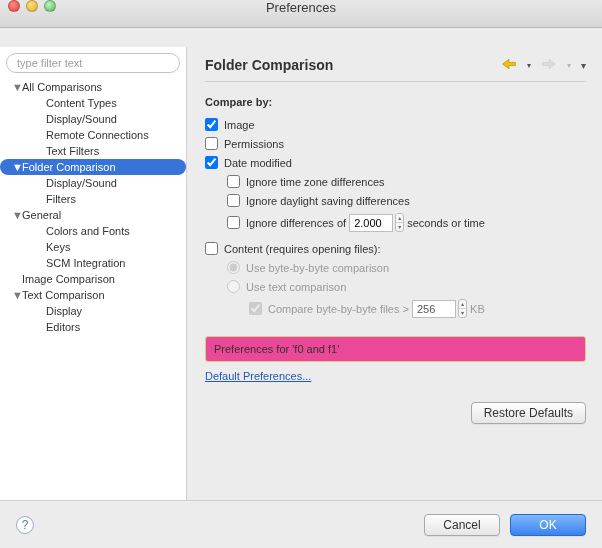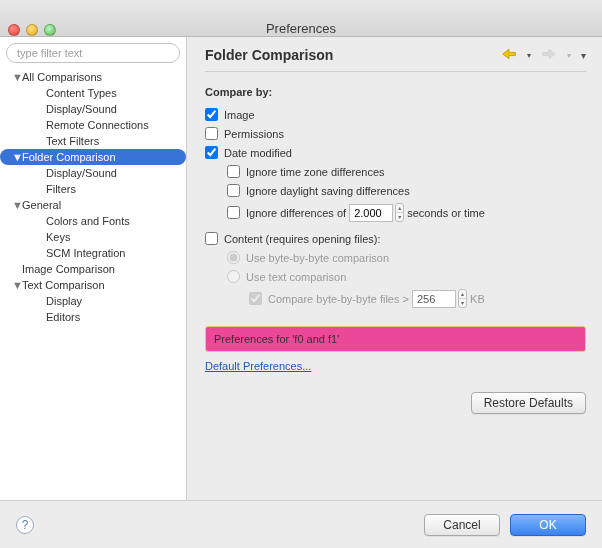--- a/index.html
+++ b/index.html
@@ -6,38 +6,38 @@
   body {
     width: 602px; height: 548px;
     background: #ececec;
     font-family: "Lucida Grande", "Helvetica Neue", Arial, sans-serif;
     font-size: 11px;
     color: #333;
     overflow: hidden;
     position: relative;
   }
   .titlebar {
-    height: 37px;
+    height: 28px;
     background: linear-gradient(#e8e8e8, #d6d6d6);
     border-bottom: 1px solid #b8b8b8;
-    display: flex; align-items: flex-end;
+    display: flex; align-items: flex-start;
     padding: 0 8px;
     position: relative;
   }
   .traffic { display: flex; gap: 6px; }
   .dot { width: 12px; height: 12px; border-radius: 50%; border: 0.5px solid rgba(0,0,0,0.2); }
   .dot.red { background: radial-gradient(circle at 40% 35%, #ff8a80, #e0443e); }
   .dot.yellow { background: radial-gradient(circle at 40% 35%, #ffe082, #e1a91e); }
   .dot.green { background: radial-gradient(circle at 40% 35%, #b9f6ca, #58b647); }
   .title {
     position: absolute; left: 0; right: 0; text-align: center;
     font-size: 13px; color: #3a3a3a;
   }
   .content {
-    display: flex; height: calc(548px - 22px - 48px);
+    display: flex; height: calc(548px - 22px - 48px); margin-top: 19px;
   }
   .sidebar {
     width: 187px; background: #fff; border-right: 1px solid #cfcfcf;
     display: flex; flex-direction: column;
   }
   .filterwrap { padding: 6px; }
   .filter {
     width: 100%; height: 20px; border: 1px solid #c4c4c4; border-radius: 10px;
     padding: 0 10px; font-size: 11px; background: #fff;
     color: #333;

